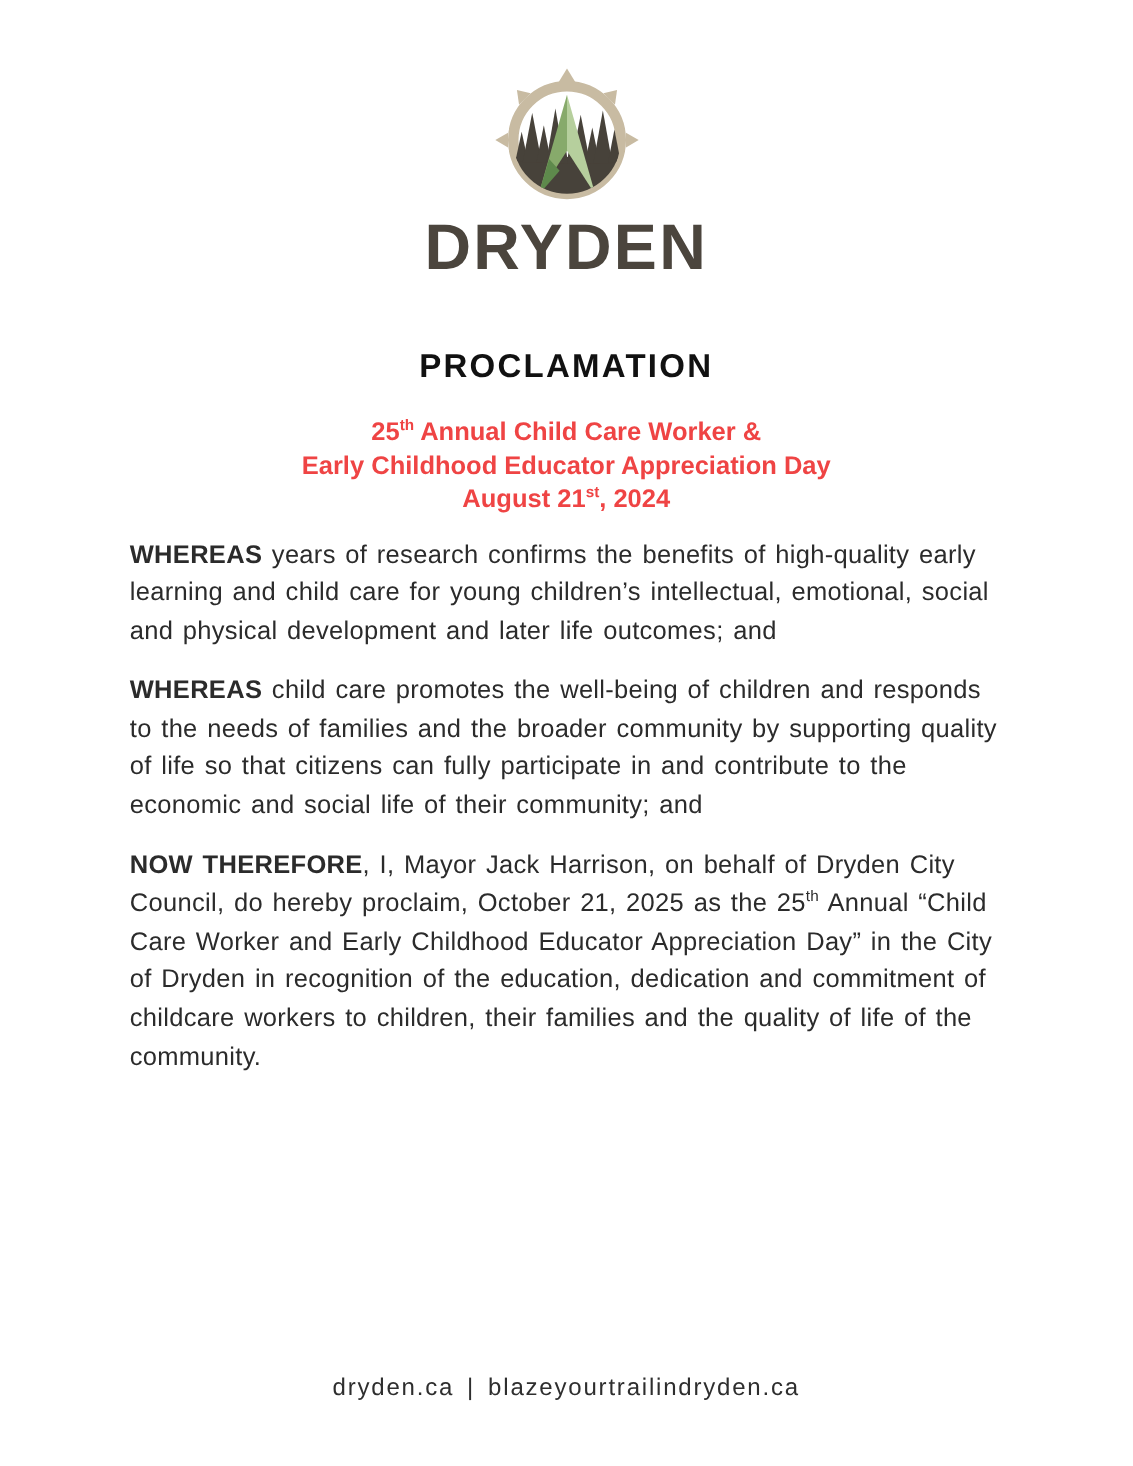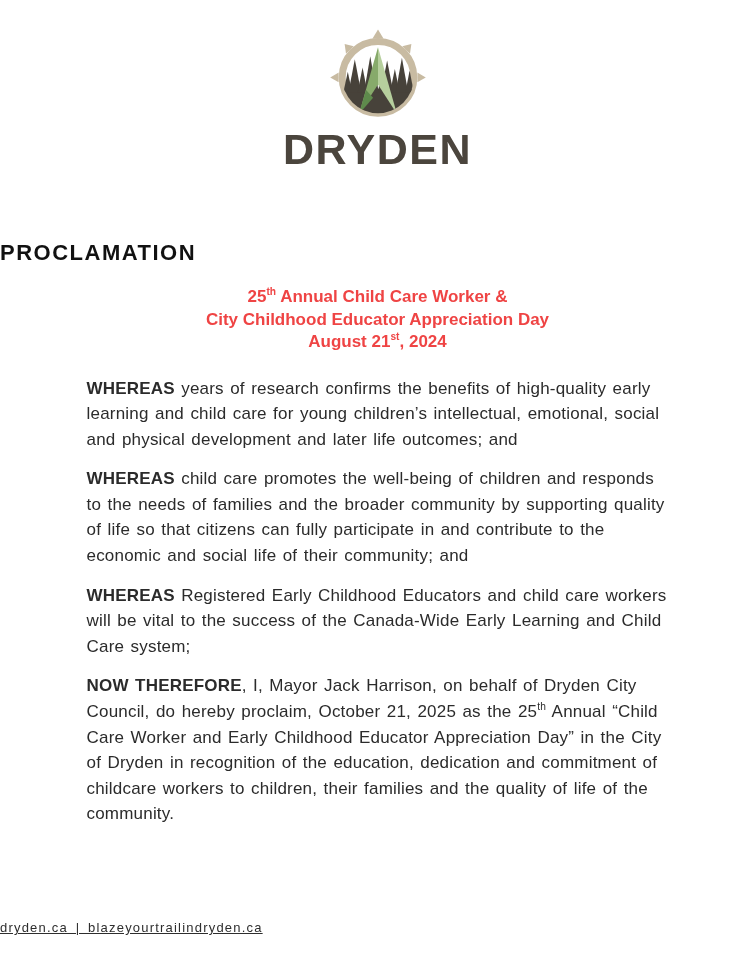--- a/index.html
+++ b/index.html
@@ -10,78 +10,78 @@
     height: 977px;
     margin: 0 auto;
     background: #ffffff;
     font-family: "Liberation Sans", sans-serif;
     color: #2b2b2b;
     overflow: hidden;
   }
   .logo-block {
     padding-top: 24px;
     text-align: center;
+    margin-top: 16px;
   }
   .compass-icon {
     display: block;
     margin: 0 auto;
     width: 150px;
     height: 104px;
   }
   .wordmark {
     margin-top: 0px;
     font-size: 43px;
     font-weight: 700;
     letter-spacing: 1.5px;
     color: #4b453d;
     line-height: 1;
   }
   .title {
-    margin-top: 69px;
-    text-align: left;
+    margin-top: 44px;
+    text-align: center;
     font-size: 22px;
     font-weight: 700;
     letter-spacing: 1.5px;
     color: #111111;
   }
   .subtitle {
     margin-top: 20px;
     text-align: center;
     font-size: 17px;
     font-weight: 700;
     line-height: 22.5px;
     color: #ef4444;
   }
   .doc-body {
     width: 582px;
-    margin: 22px auto 0;
+    margin: 12px auto 0;
     font-size: 17px;
     line-height: 25.6px;
     letter-spacing: 0.2px;
     word-spacing: 1.5px;
     color: #2b2b2b;
   }
   .doc-body p { margin-bottom: 14px; }
   .b { font-weight: 700; }
   sup {
     font-size: 0.6em;
     vertical-align: super;
     line-height: 0;
   }
   .footer {
     position: absolute;
     bottom: 42px;
     left: 0;
     width: 100%;
-    text-align: left;
-    font-size: 13px;
+    text-align: center;
+    font-size: 16px;
     letter-spacing: 1.2px;
     word-spacing: 3px;
     color: #2e2e2e;
-    text-decoration: underline;
   }
 </style>
 </head>
 <body>
 
 <div class="page">
 
   <div class="logo-block">
 
     <svg class="compass-icon" viewBox="0 0 200 148" xmlns="http://www.w3.org/2000/svg" aria-hidden="true">
@@ -122,26 +122,25 @@
         </g>
       </g>
     </svg>
     <div class="wordmark">DRYDEN</div>
   </div>
 
   <div class="title">PROCLAMATION</div>
 
   <div class="subtitle">
       <div><span>25</span><sup>th</sup><span> Annual Child Care Worker &amp;</span></div>
-      <div><span>City Childhood Educator Appreciation Day</span></div>
+      <div><span>Early Childhood Educator Appreciation Day</span></div>
       <div><span>August 21</span><sup>st</sup><span>, 2024</span></div>
     </div>
 
   <div class="doc-body">
       <p><span class="b">WHEREAS</span><span> years of research confirms the benefits of high-quality early learning and child care for young children’s intellectual, emotional, social and physical development and later life outcomes; and</span></p>
       <p><span class="b">WHEREAS</span><span> child care promotes the well-being of children and responds to the needs of families and the broader community by supporting quality of life so that citizens can fully participate in and contribute to the economic and social life of their community; and</span></p>
-      <p><span class="b">WHEREAS</span><span> Registered Early Childhood Educators and child care workers will be vital to the success of the Canada-Wide Early Learning and Child Care system;</span></p>
       <p><span class="b">NOW THEREFORE</span><span>, I, Mayor Jack Harrison, on behalf of Dryden City Council, do hereby proclaim, October 21, 2025 as the 25</span><sup>th</sup><span> Annual “Child Care Worker and Early Childhood Educator Appreciation Day” in the City of Dryden in recognition of the education, dedication and commitment of childcare workers to children, their families and the quality of life of the community.</span></p>
     </div>
 
   <div class="footer">dryden.ca  |  blazeyourtrailindryden.ca</div>
 
 </div>
 
 </body></html>

